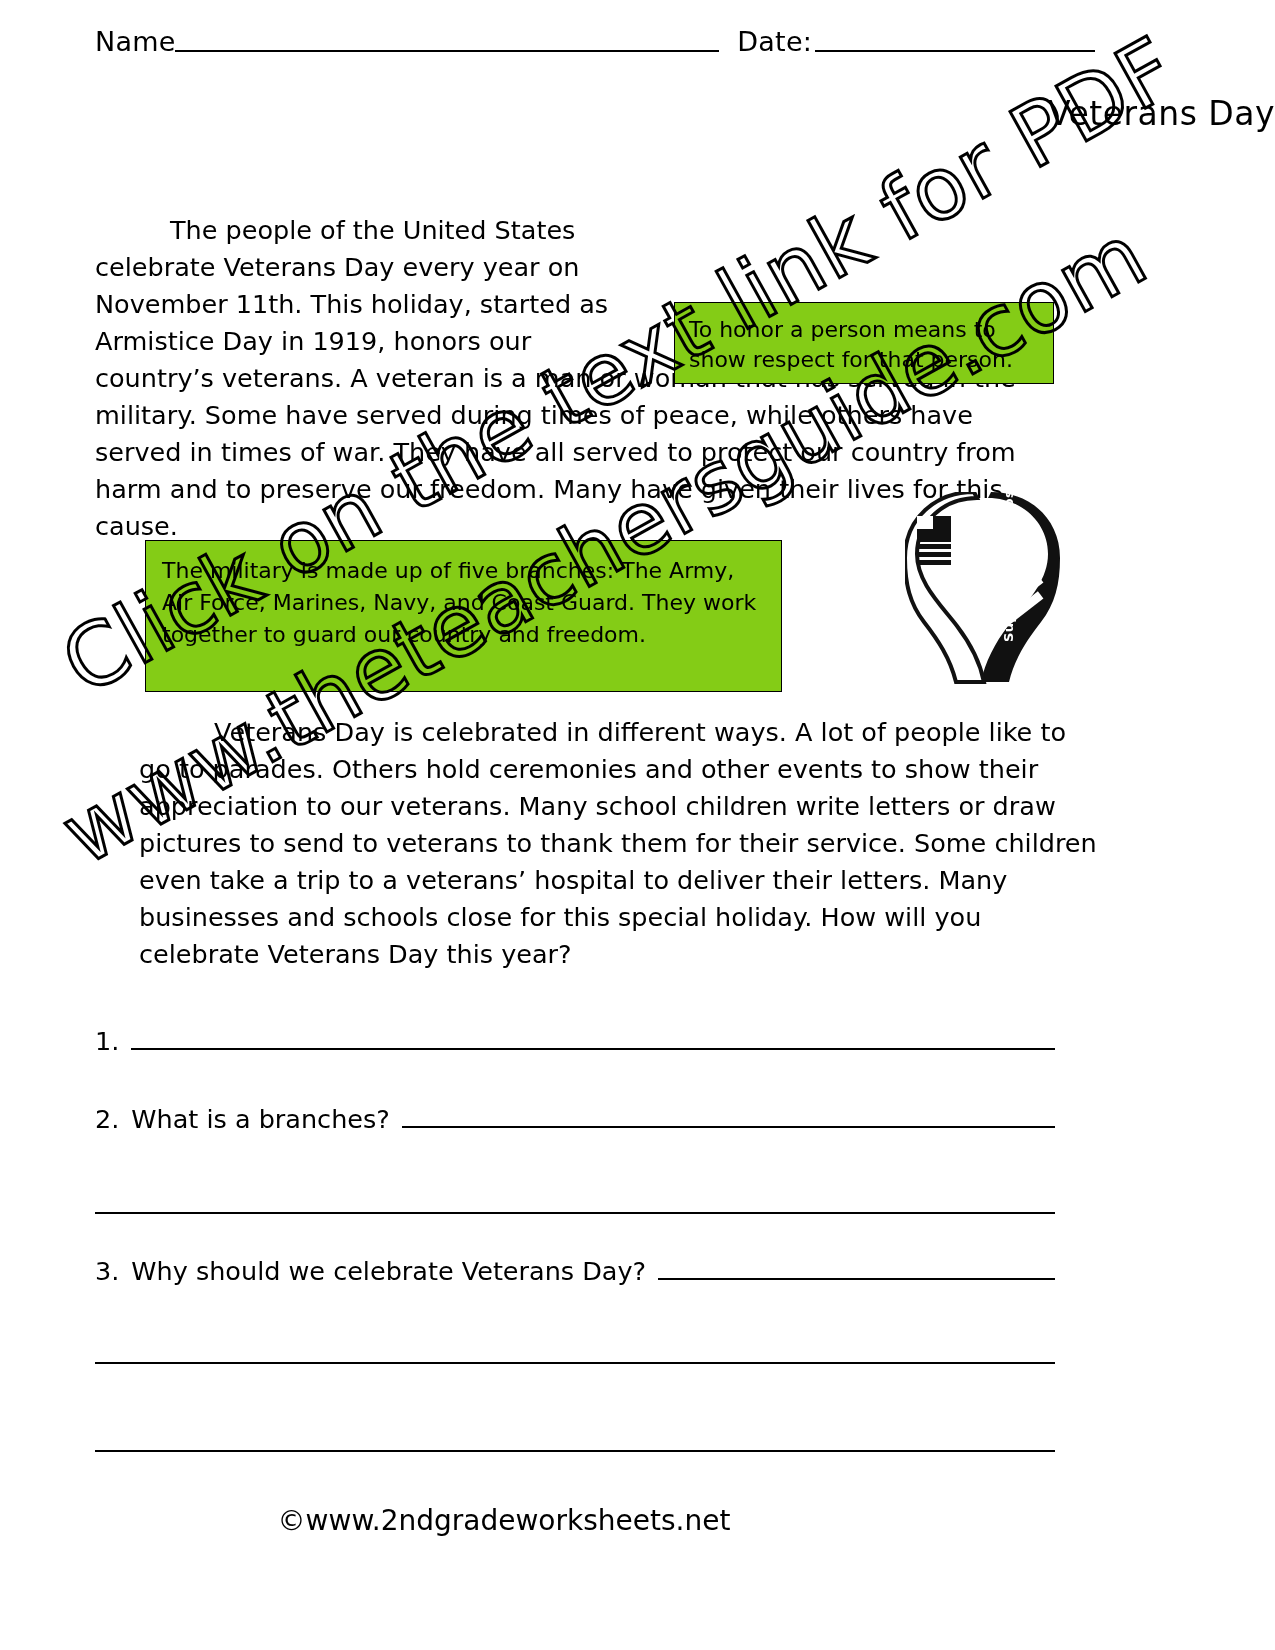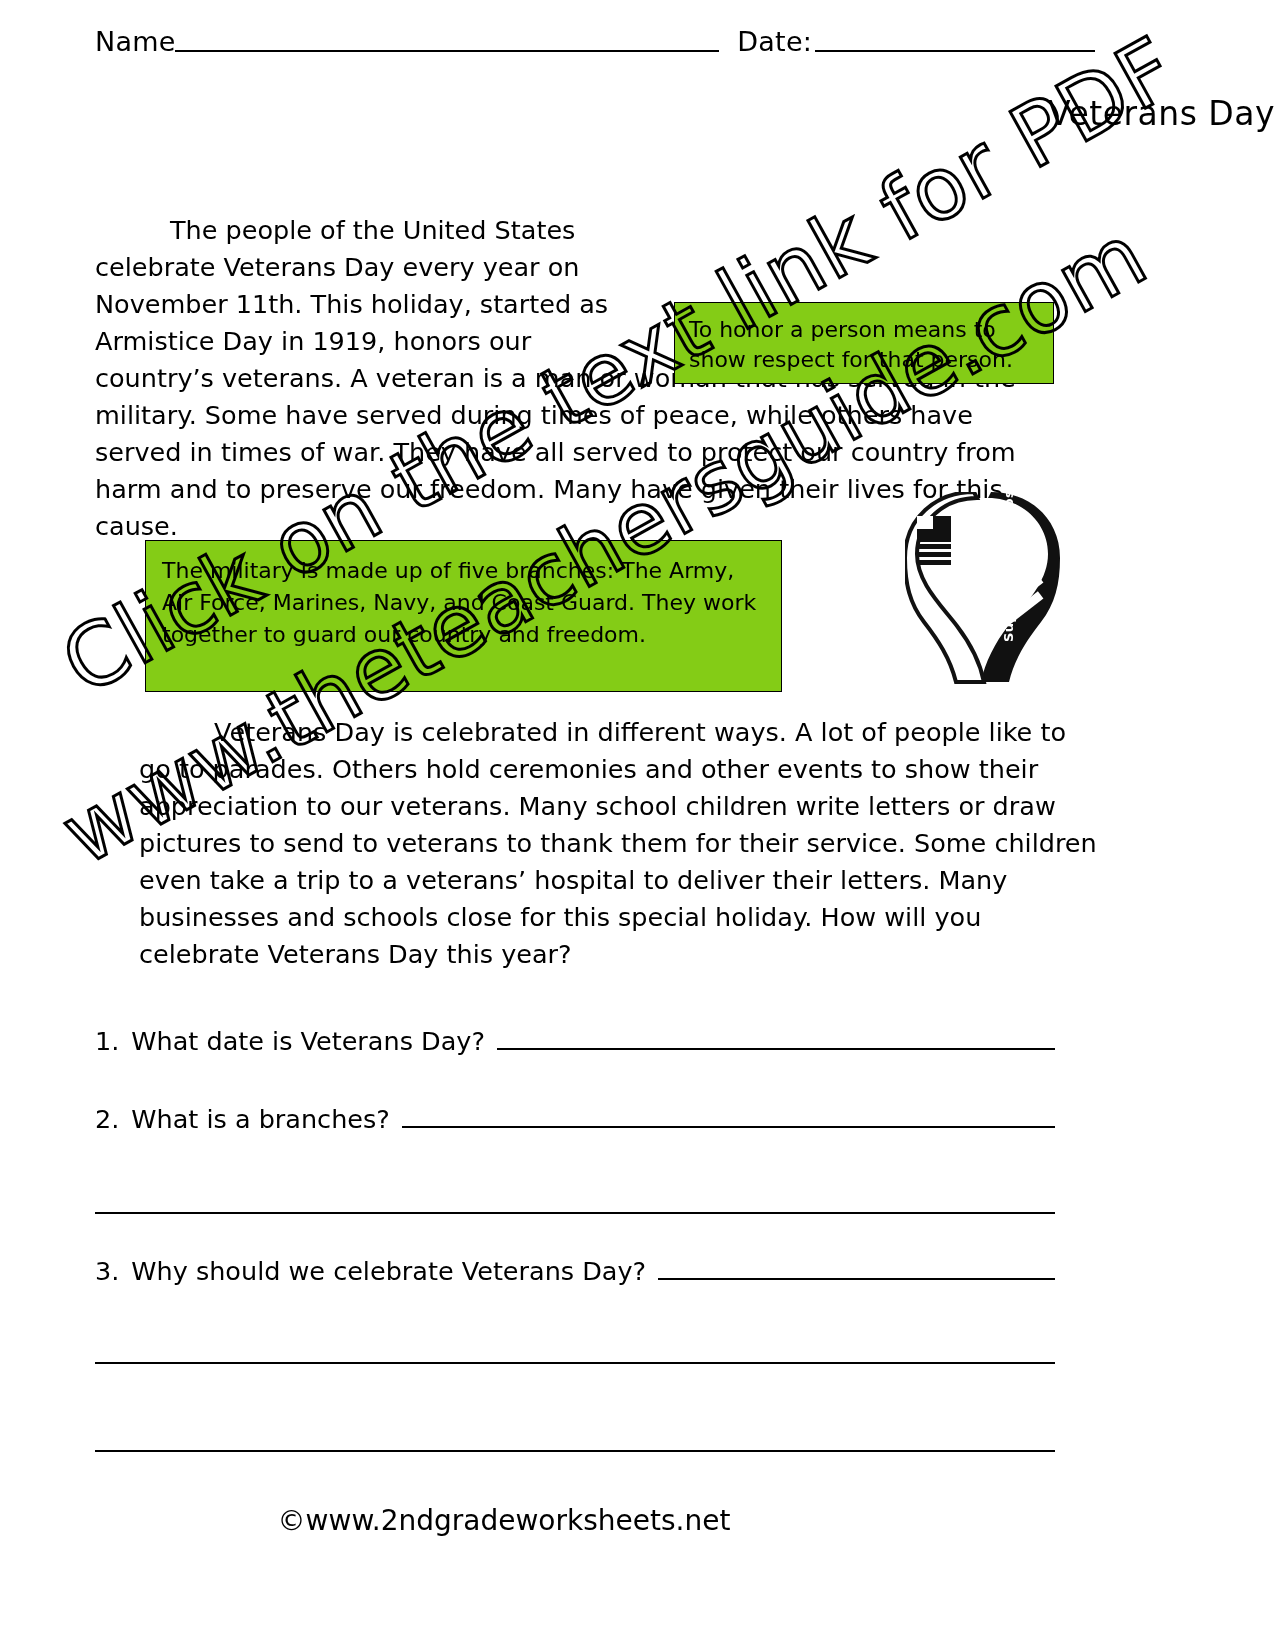--- a/index.html
+++ b/index.html
@@ -230,21 +230,20 @@
       </g>
 
       <text x="-150" y="108" transform="rotate(-90)" fill="#ffffff" font-family="DejaVu Sans, sans-serif" font-size="13" font-weight="bold" letter-spacing="0.5">Support Our Troops</text>
     </svg>
   </div>
 
   <div class="body-text para2">Veterans Day is celebrated in different ways.  A lot of people like to go to parades.  Others hold ceremonies and other events to show their appreciation to our veterans.  Many school children write letters or draw pictures to send to veterans to thank them for their service.  Some children even take a trip to a veterans’ hospital to deliver their letters.  Many businesses and schools close for this special holiday.  How will you celebrate Veterans Day this year?</div>
 
   <div class="question q1">
     <span class="q-text">1.</span>
-    <span class="q-text">What date is Veterans Day?</span>
     <span class="rule"></span>
   </div>
 
   <div class="question q2">
     <span class="q-text">2.</span>
     <span class="q-text">What is a branches?</span>
     <span class="rule"></span>
   </div>
   <div class="answer-line al1"></div>
 

